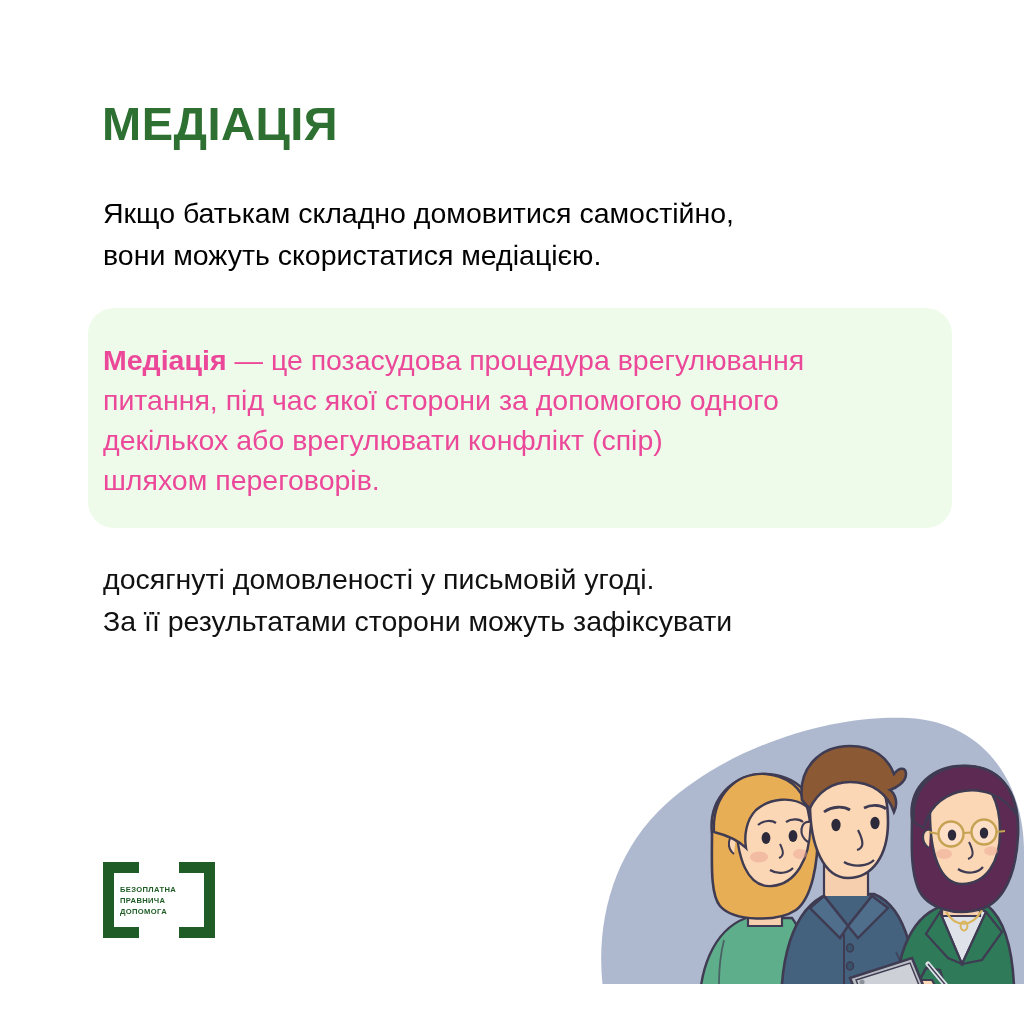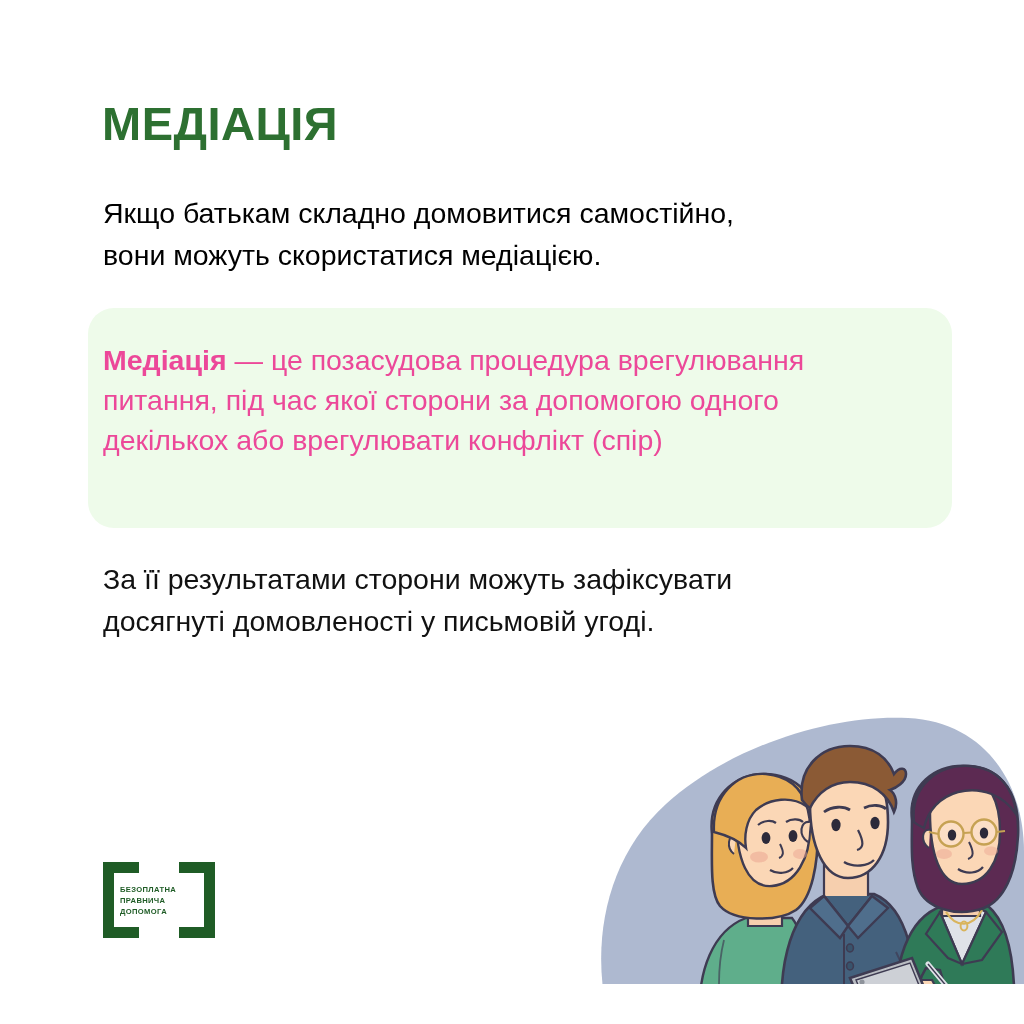--- a/index.html
+++ b/index.html
@@ -115,25 +115,26 @@
   <div id="intro">
     <span class="ln">Якщо батькам складно домовитися самостійно,</span>
     <span class="ln">вони можуть скористатися медіацією.</span>
   </div>
 
   <div id="definition-box"></div>
   <div id="definition-text">
     <span class="ln"><span class="strong">Медіація</span><span> — </span><span>це позасудова процедура врегулювання</span></span>
     <span class="ln">питання, під час якої сторони за допомогою одного</span>
     <span class="ln">декількох або врегулювати конфлікт (спір)</span>
+    <span class="ln">шляхом переговорів.</span>
   </div>
 
   <div id="outro">
+    <span class="ln">досягнуті домовленості у письмовій угоді.</span>
     <span class="ln">За її результатами сторони можуть зафіксувати</span>
-    <span class="ln">досягнуті домовленості у письмовій угоді.</span>
   </div>
 
   <div id="logo">
     <svg width="112" height="76" viewBox="0 0 112 76" xmlns="http://www.w3.org/2000/svg">
       <g fill="#1f5c26">
         <rect x="0" y="0" width="36" height="11"></rect>
         <rect x="0" y="0" width="11" height="76"></rect>
         <rect x="0" y="65" width="36" height="11"></rect>
       </g>
       <g fill="#1f5c26">

